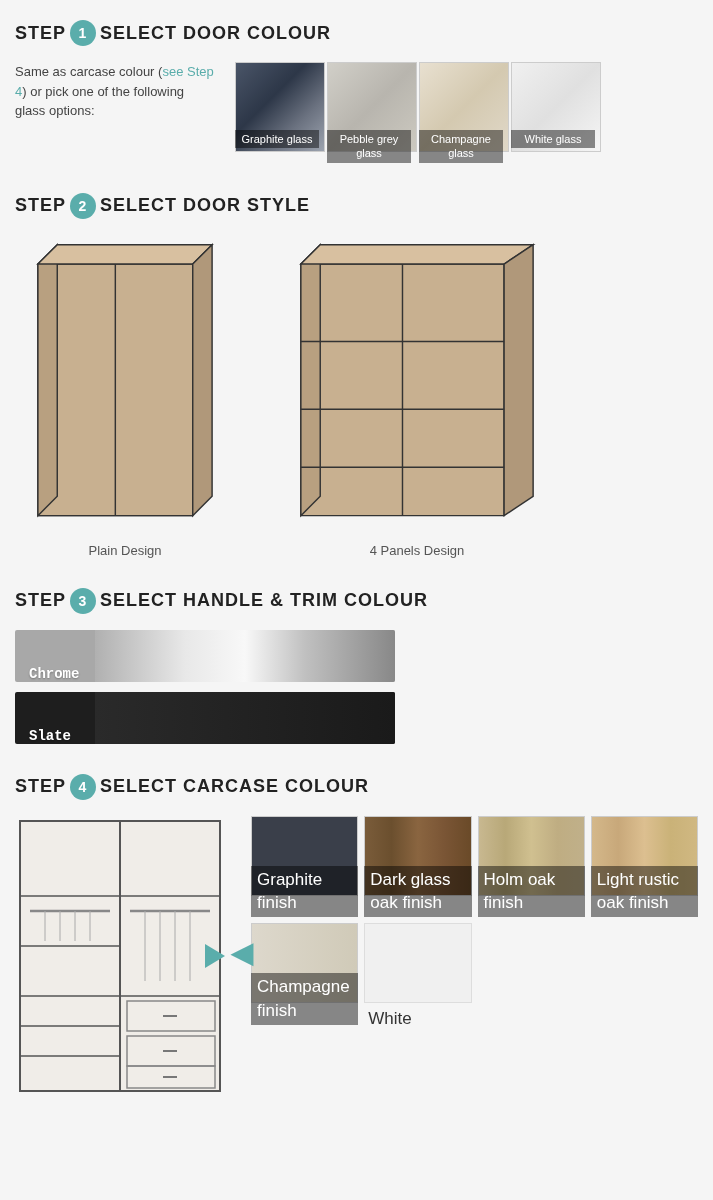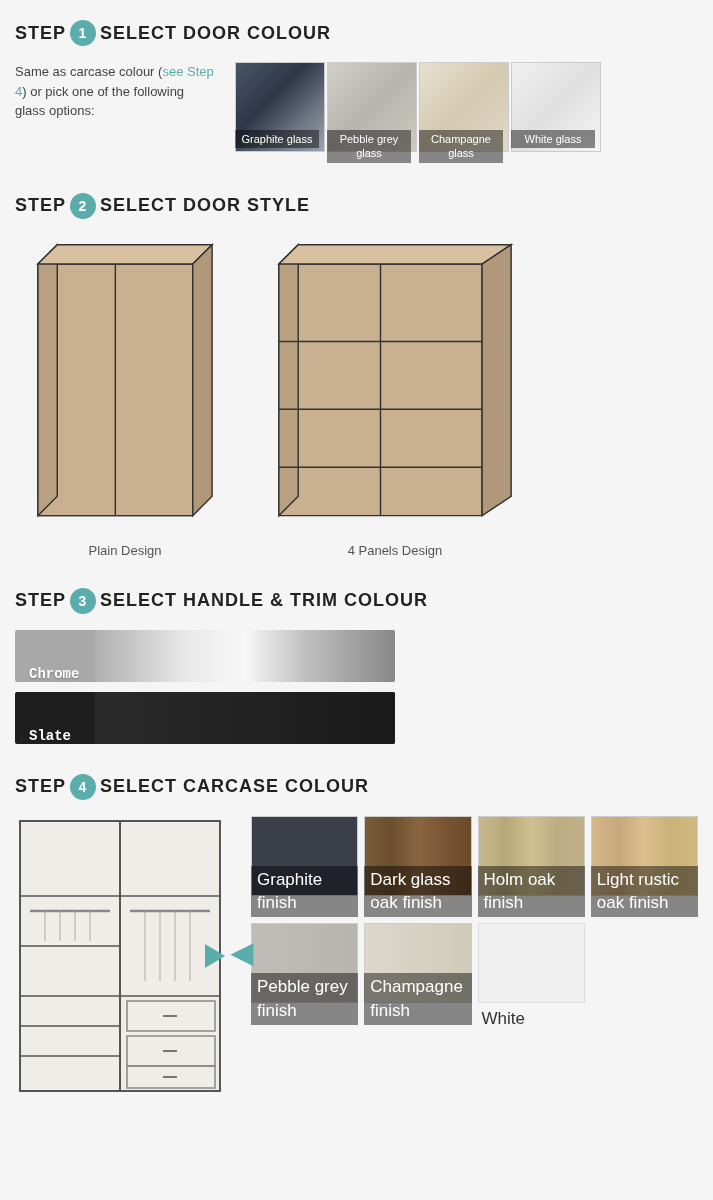--- a/index.html
+++ b/index.html
@@ -90,21 +90,21 @@
     .white-glass {
       background: linear-gradient(135deg, #f0f0f0 0%, #e0e0e0 50%, #f5f5f5 100%);
     }
 
     
     .step2-section {
       margin-bottom: 30px;
     }
     .door-styles {
       display: flex;
-      gap: 40px;
+      gap: 62px;
       padding-left: 10px;
     }
     .door-style-item {
       text-align: center;
     }
     .door-style-label {
       font-size: 13px;
       color: #555;
       margin-top: 8px;
     }
@@ -383,24 +383,20 @@
           <span class="carcase-label">Holm oak finish</span>
         </div>
         <div class="carcase-swatch">
           <div class="carcase-img light-rustic-oak"></div>
           <span class="carcase-label">Light rustic oak finish</span>
         </div>
       </div>
 
       <div style="display:grid;grid-template-columns:repeat(4,1fr);gap:6px;">
         <div class="carcase-swatch">
-          <div class="carcase-img pebble-grey-finish"></div>
-          <span class="carcase-label">Pebble grey finish</span>
-        </div>
-        <div class="carcase-swatch">
           <div class="carcase-img champagne-finish"></div>
           <span class="carcase-label">Champagne finish</span>
         </div>
         <div class="carcase-swatch">
           <div class="carcase-img white-finish" style="border:1px solid #ddd;"></div>
           <span class="carcase-label" style="color:#333;background:none;padding-left:4px;margin-top:2px;">White</span>
         </div>
         <div></div>
       </div>
     </div>

